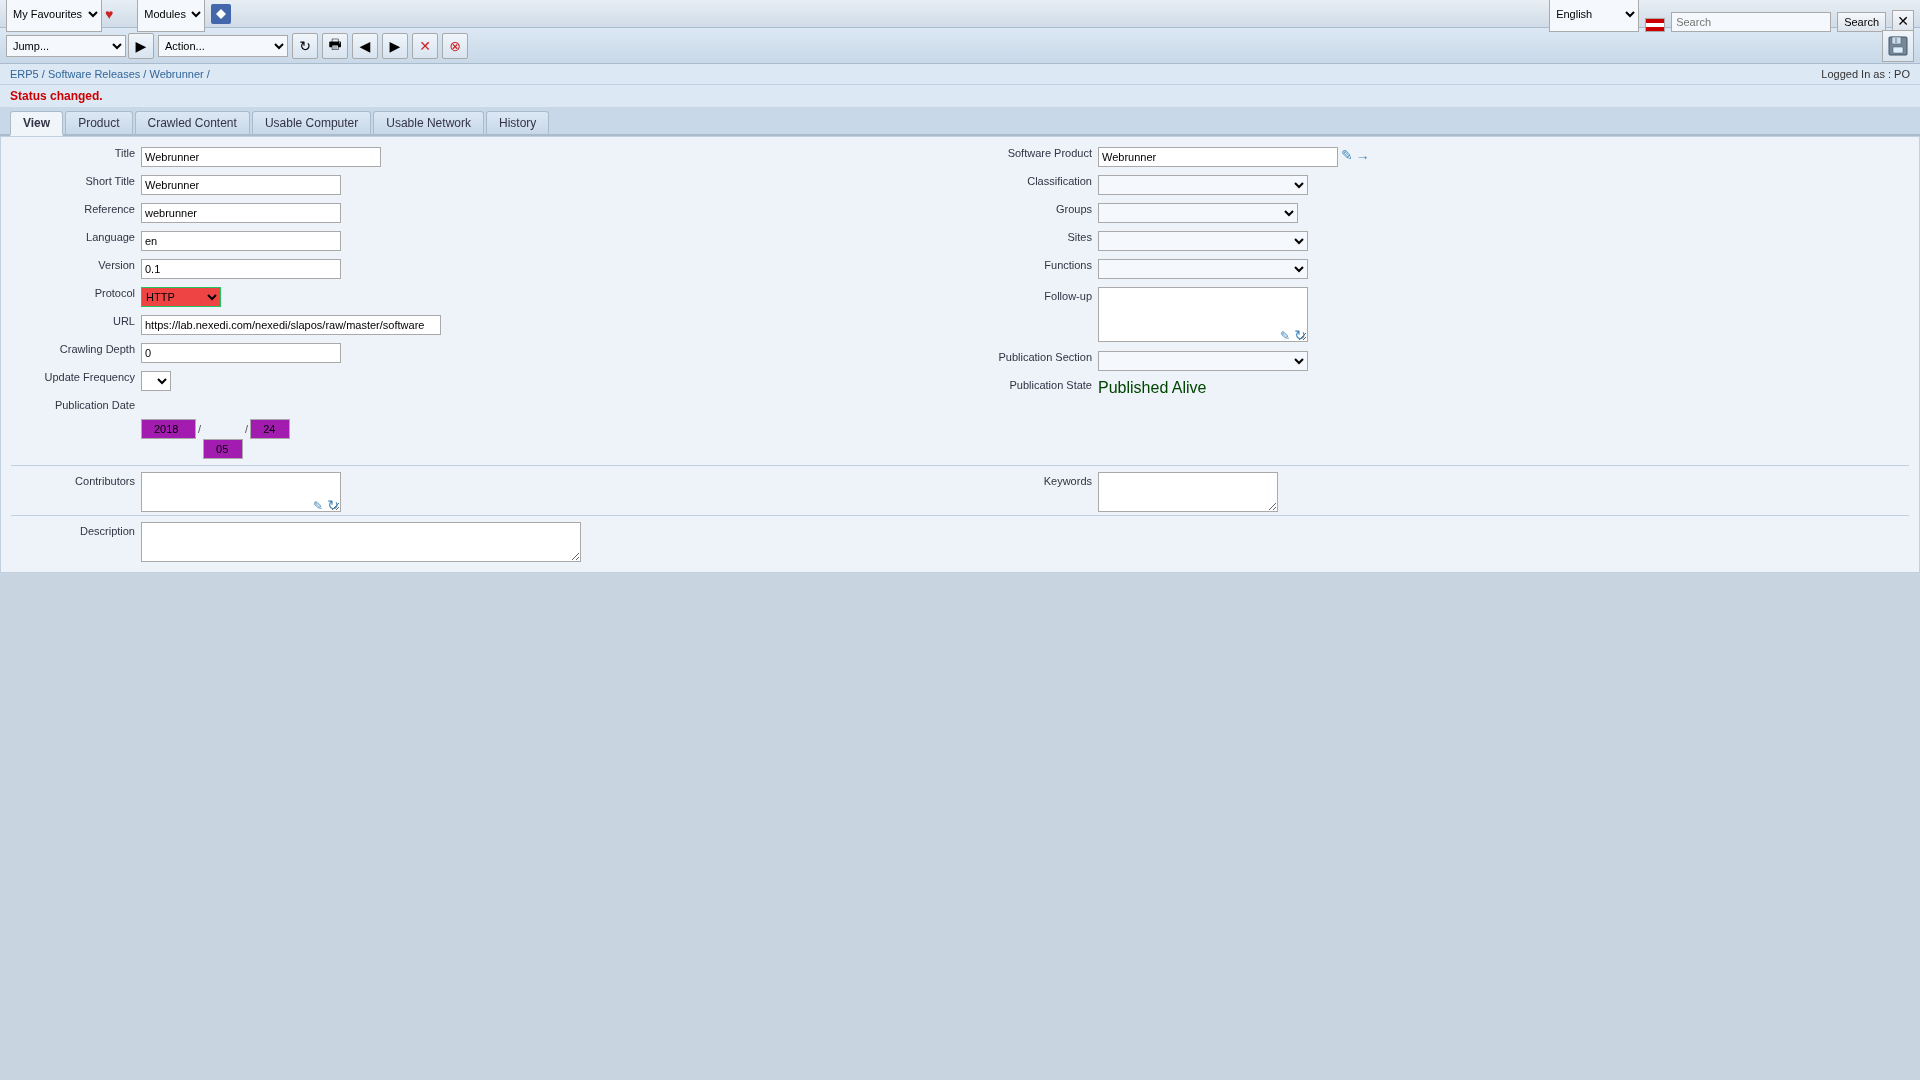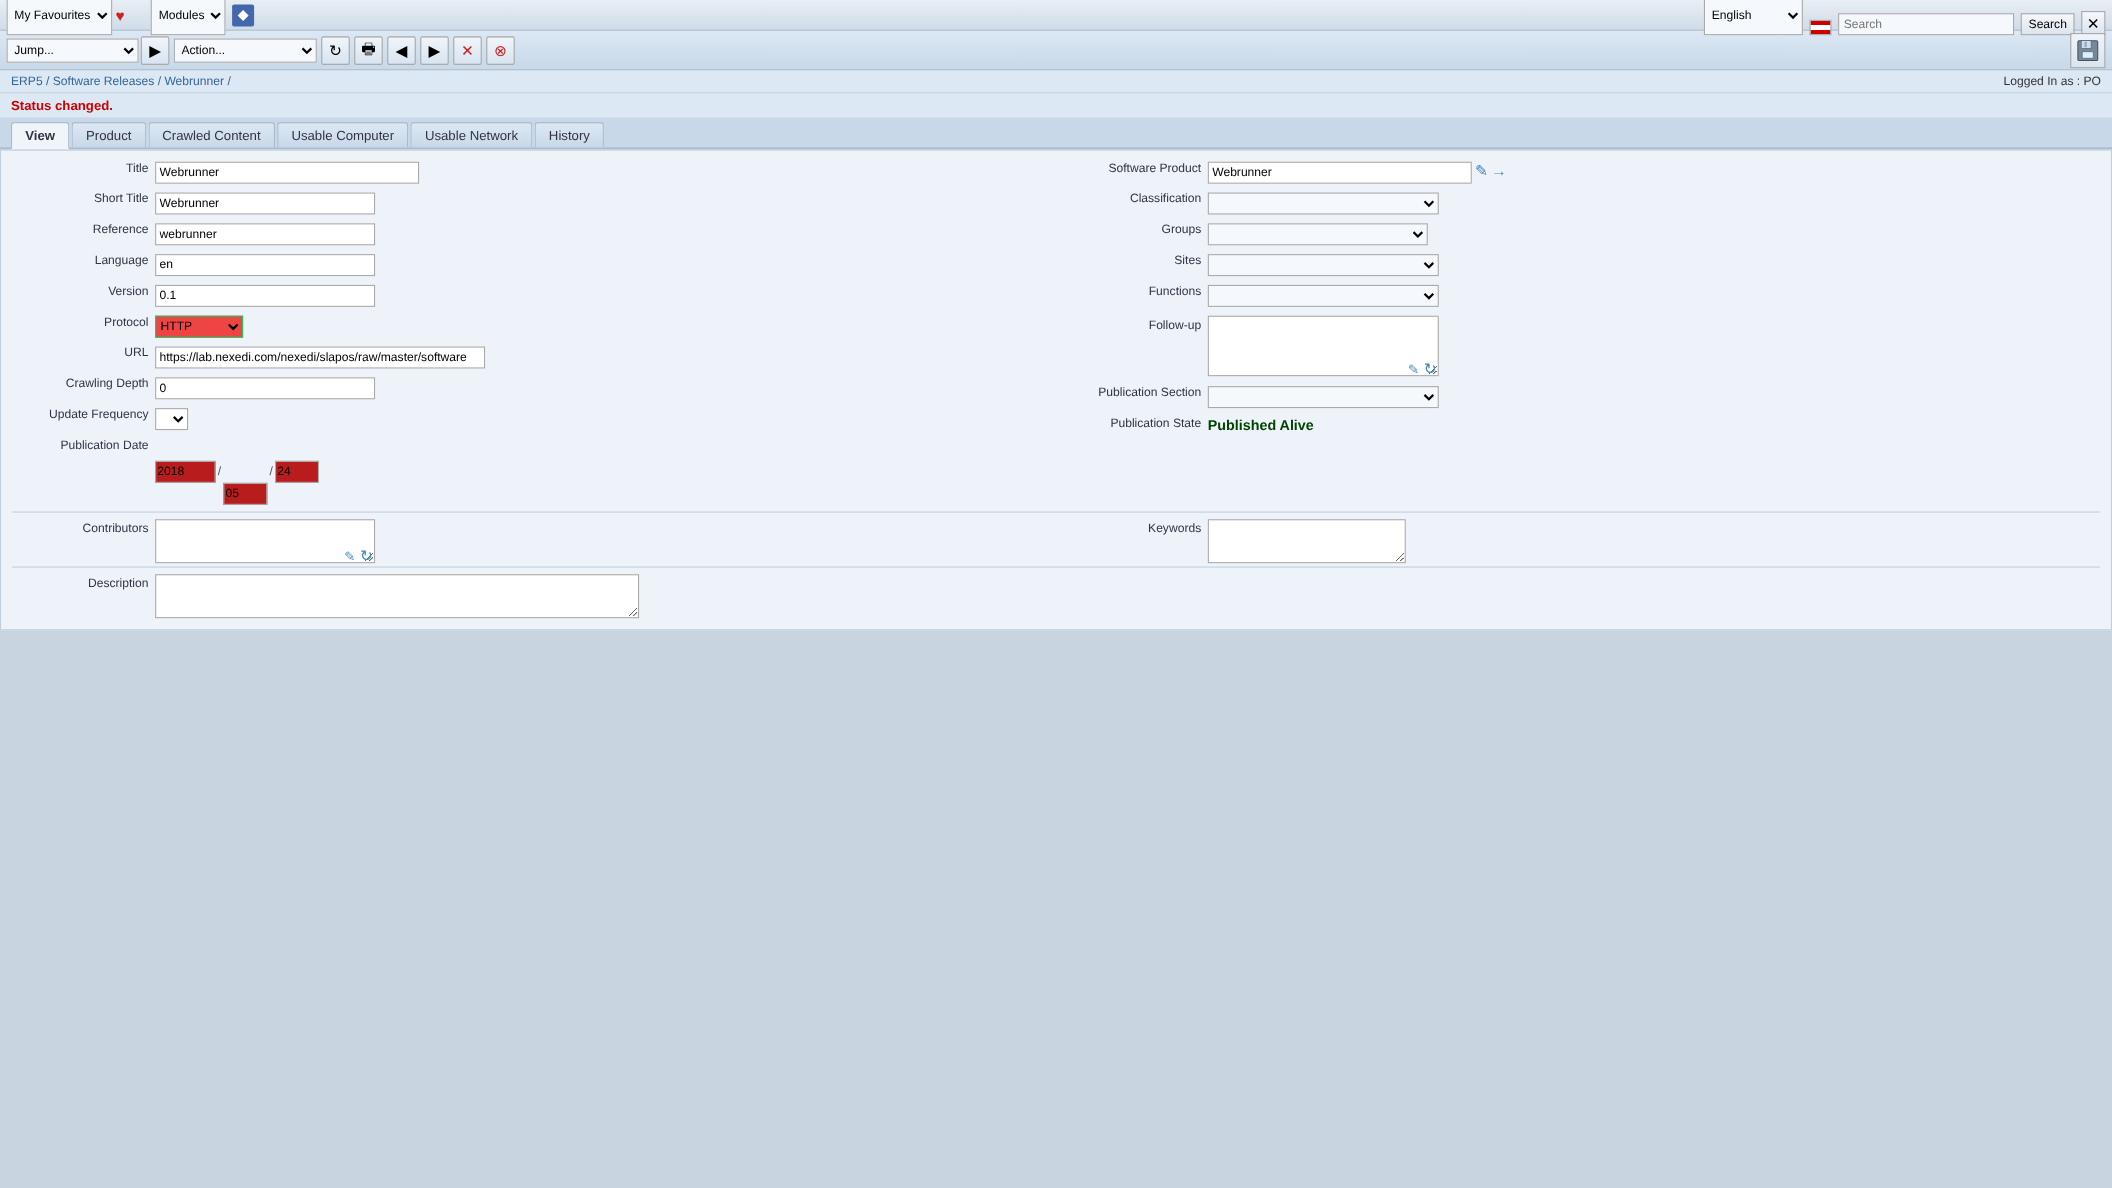--- a/index.html
+++ b/index.html
@@ -280,22 +280,22 @@
     }
     .date-inputs {
       display: flex;
       align-items: center;
       gap: 2px;
     }
     .date-input {
       font-size: 11px;
       height: 20px;
       border: 1px solid #aaa;
-      background: #b91c1c;
-      padding: 0 1px;
+      background: #a21caf;
+      padding: 0 12px;
       width: 55px;
     }
     .date-sep {
       font-size: 11px;
       color: #555;
     }
     .link-icon {
       color: #4488bb;
       font-size: 14px;
       margin-left: 3px;
@@ -316,23 +316,23 @@
     .textarea-follow-up {
       font-size: 11px;
       border: 1px solid #aaa;
       background: white;
       padding: 3px;
       width: 210px;
       height: 55px;
       resize: both;
     }
     .published-alive {
-      font-size: 13px;
+      font-size: 16px;
       color: #004400;
-      font-weight: bold;
+      font-weight: normal;
     }
 
     
     .contrib-row {
       display: flex;
       gap: 16px;
       padding-top: 6px;
       border-top: 1px solid #c0d0e0;
     }
     .contrib-col {

